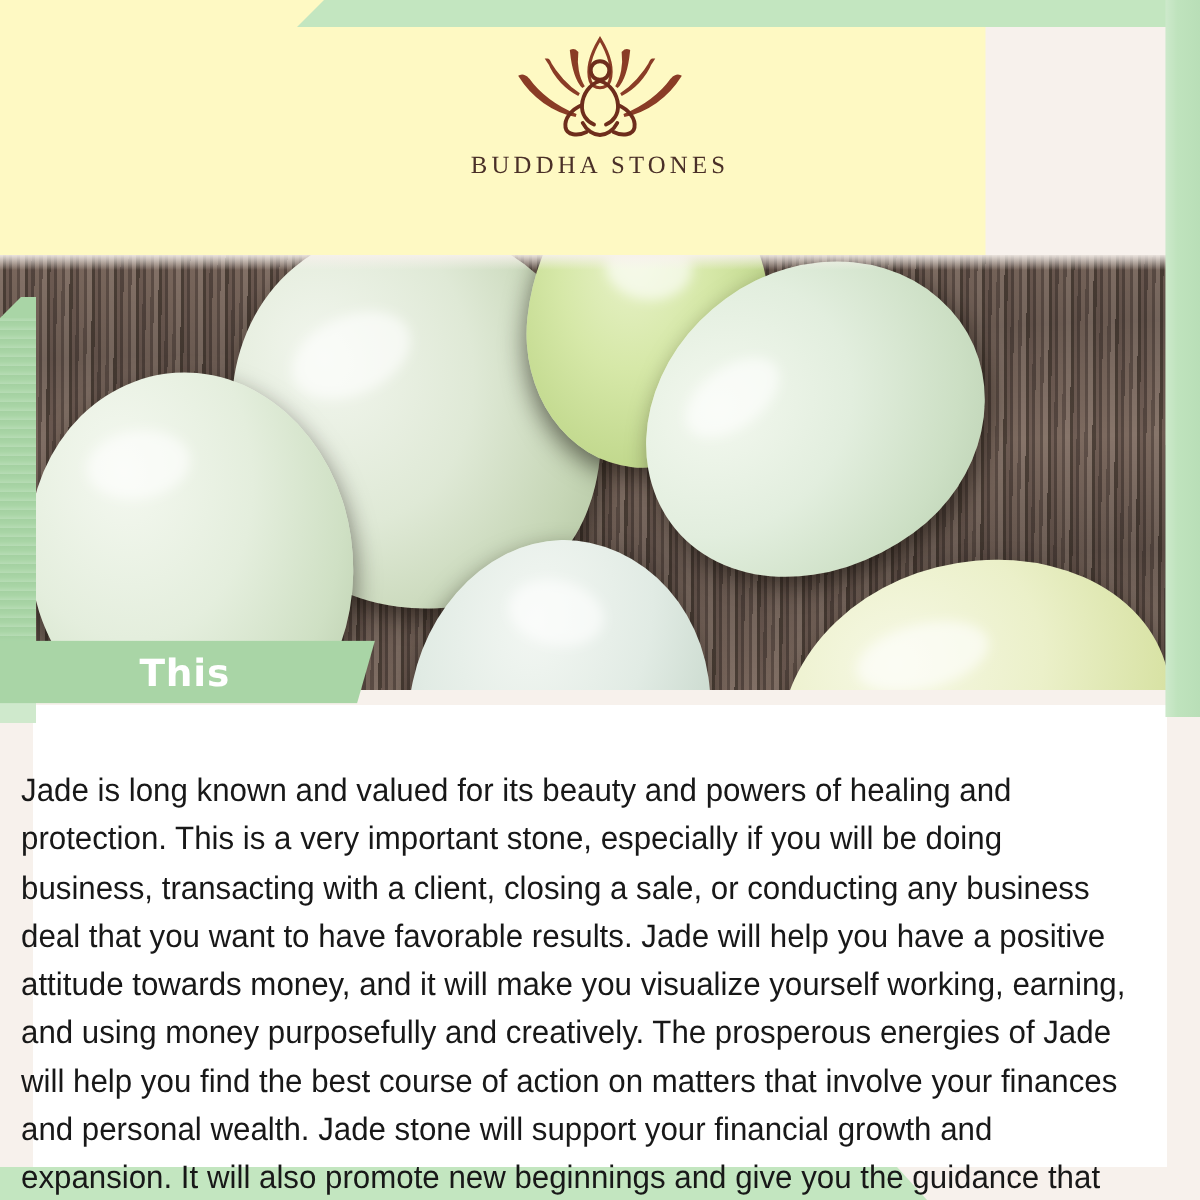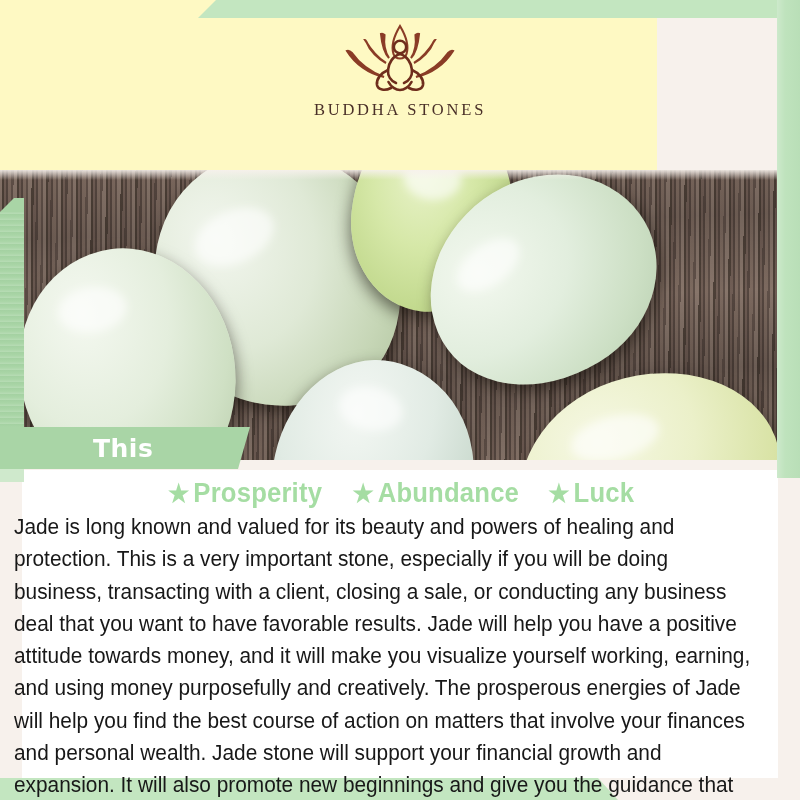--- a/index.html
+++ b/index.html
@@ -344,21 +344,16 @@
   <div class="green-left-bar-tip"></div>
   <div class="green-left-bar"></div>
   <div class="green-left-lower"></div>
   <div class="green-bottom-band"></div>
 
 
   <div class="jade-band">
     <span class="jade-text">This</span>
   </div>
 
-  <div class="benefits">
-    <span class="benefit"><span class="star">★</span><span>Prosperity</span></span>
-    <span class="benefit"><span class="star">★</span><span>Abundance</span></span>
-    <span class="benefit"><span class="star">★</span><span>Luck</span></span>
-  </div>
 
   <div class="body-copy">Jade is long known and valued for its beauty and powers of healing and protection. This is a very important stone, especially if you will be doing business, transacting with a client, closing a sale, or conducting any business deal that you want to have favorable results. Jade will help you have a positive attitude towards money, and it will make you visualize yourself working, earning, and using money purposefully and creatively. The prosperous energies of Jade will help you find the best course of action on matters that involve your finances and personal wealth. Jade stone will support your financial growth and expansion. It will also promote new beginnings and give you the guidance that you need to be successful and wealthy!</div>
 
 </div>
 
 </body></html>

